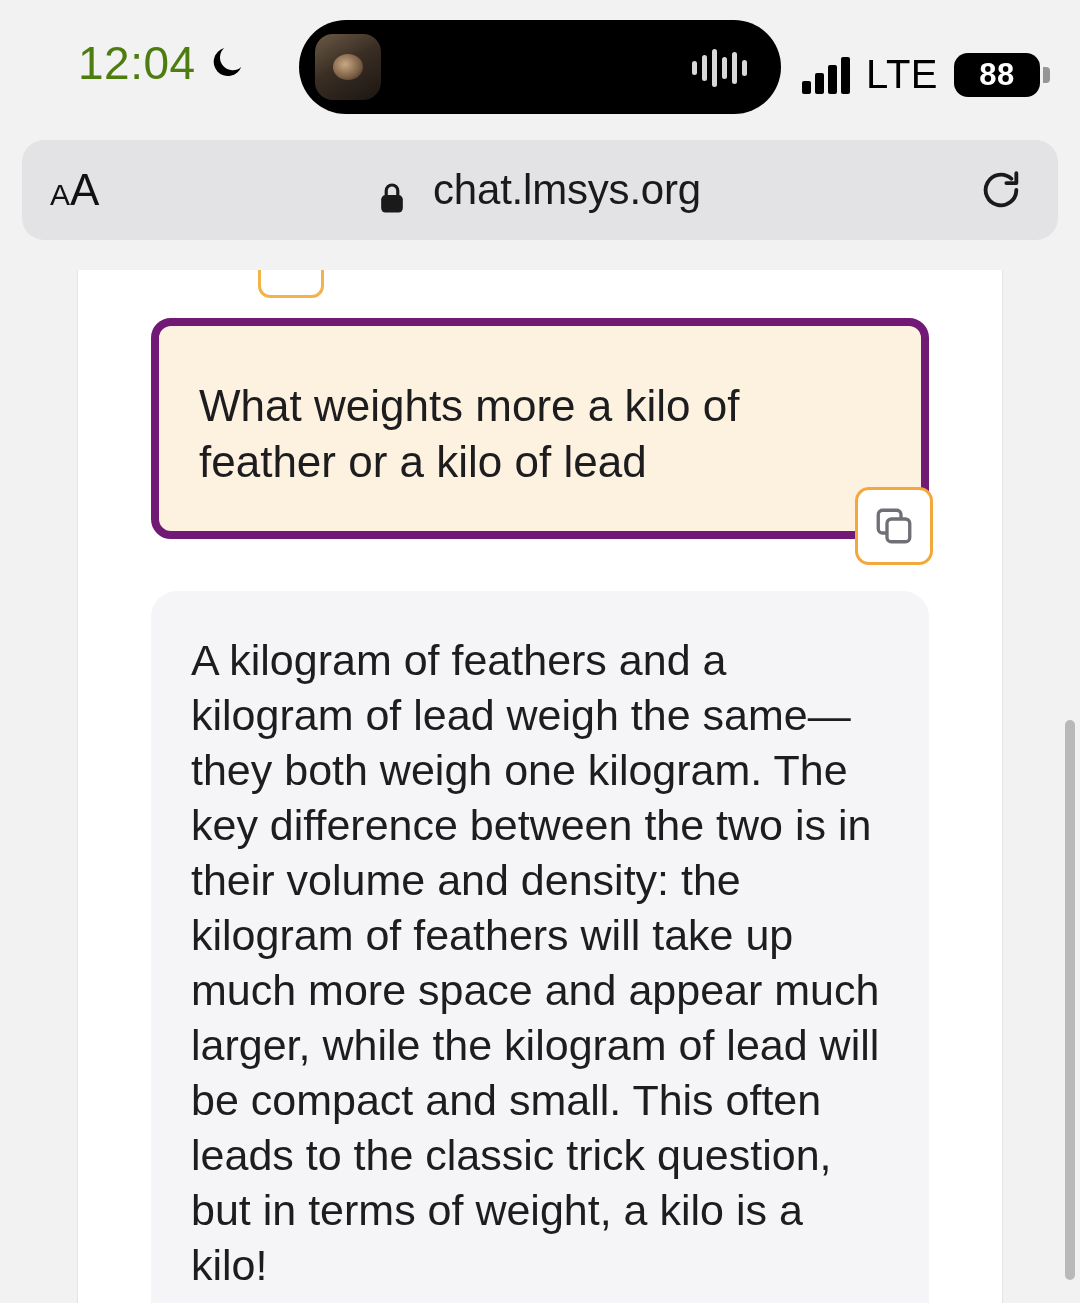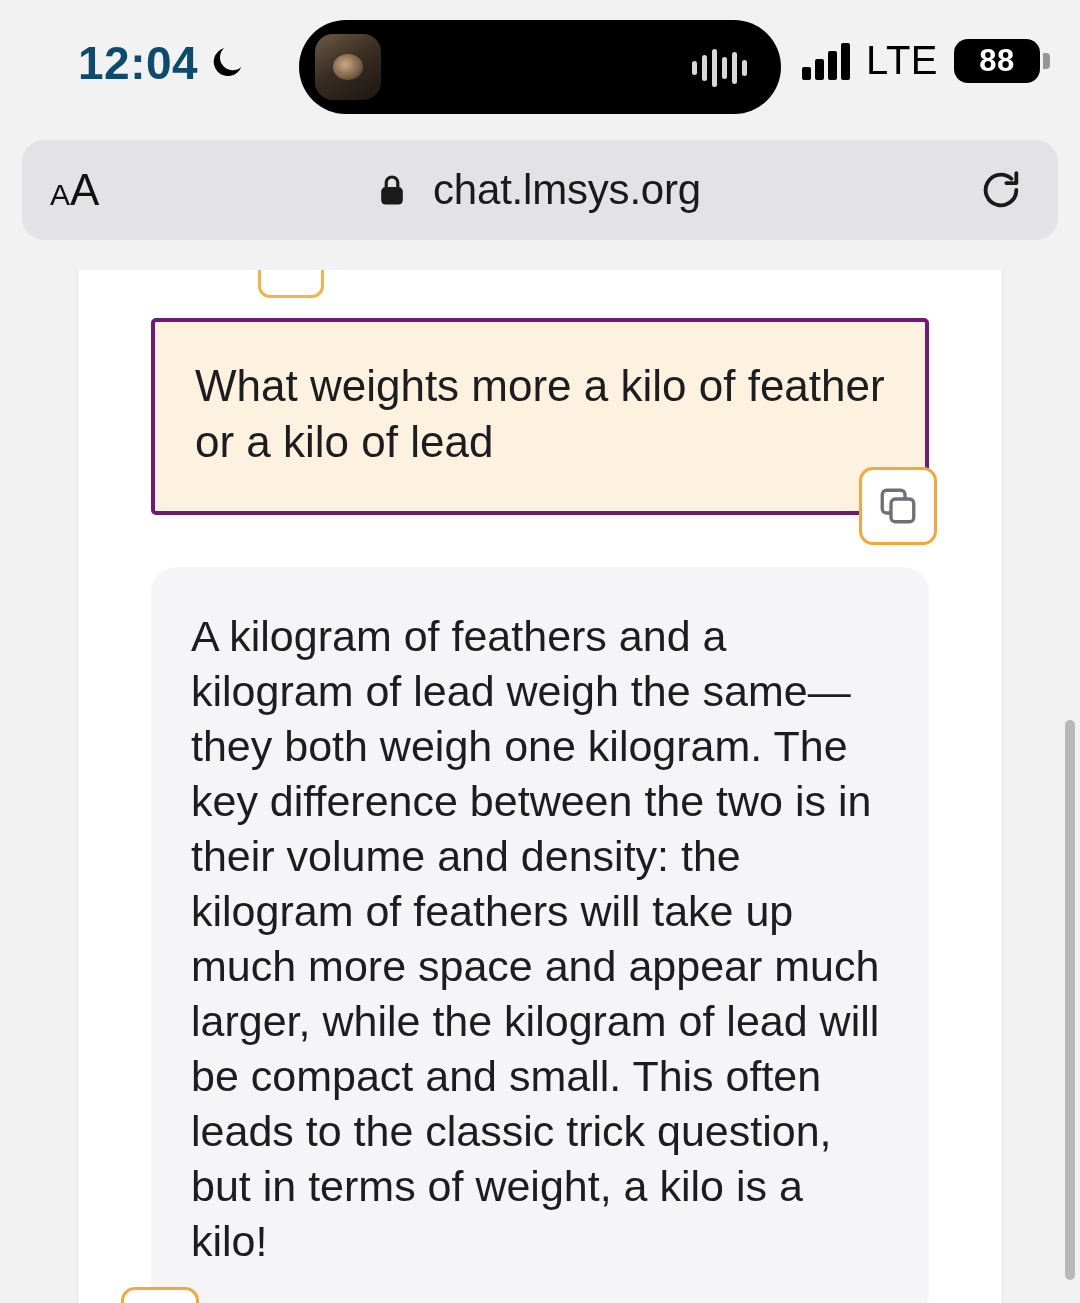--- a/index.html
+++ b/index.html
@@ -19,22 +19,22 @@
   
   .statusbar {
     position: relative;
     height: 140px;
     background: #f2f2f2;
   }
   .status-time {
     position: absolute;
     left: 78px; top: 36px;
     font-size: 46px;
-    font-weight: 700;
-    color: #0c4a6e;
+    font-weight: 400;
+    color: #4d7c0f;
     letter-spacing: 0.5px;
   }
   .moon-icon {
     position: absolute;
     left: 208px; top: 44px;
     width: 38px; height: 38px;
   }
   .dynamic-island {
     position: absolute;
     left: 299px; top: 20px;
@@ -67,21 +67,21 @@
     height: 40px;
   }
   .island-wave i {
     display: block;
     width: 5px;
     background: #d8d8d8;
     border-radius: 3px;
   }
   .status-right {
     position: absolute;
-    right: 40px; top: 38px;
+    right: 40px; top: 52px;
     display: flex;
     align-items: center;
     gap: 16px;
   }
   .signal {
     display: flex;
     align-items: flex-end;
     gap: 4px;
     height: 38px;
   }
@@ -142,21 +142,21 @@
     left: 28px; top: 50%;
     transform: translateY(-50%);
     display: flex;
     align-items: baseline;
     color: #111;
   }
   .aa-btn .small { font-size: 30px; }
   .aa-btn .big { font-size: 44px; }
   .url-center {
     display: flex;
-    align-items: center;
+    align-items: flex-end;
     gap: 28px;
   }
   .lock-icon { width: 26px; height: 32px; }
   .url-text {
     font-size: 42px;
     color: #1a1a1a;
     letter-spacing: -0.2px;
   }
   .reload-btn {
     position: absolute;
@@ -199,23 +199,23 @@
     width: 66px; height: 56px;
     border: 3px solid #f4b24a;
     border-radius: 12px;
     background: #fff;
   }
 
   .msg-user {
     position: relative;
     margin-top: 48px;
     background: #fdf1e0;
-    border: 4px solid #701a75;
-    border-radius: 5px;
-    padding: 36px 40px 40px 40px;
+    border: 8px solid #701a75;
+    border-radius: 20px;
+    padding: 52px 40px 40px 40px;
   }
   .msg-user p {
     font-size: 44px;
     line-height: 1.28;
     color: #1d1d1f;
   }
   .msg-assistant {
     position: relative;
     margin-top: 52px;
     background: #f5f5f7;

